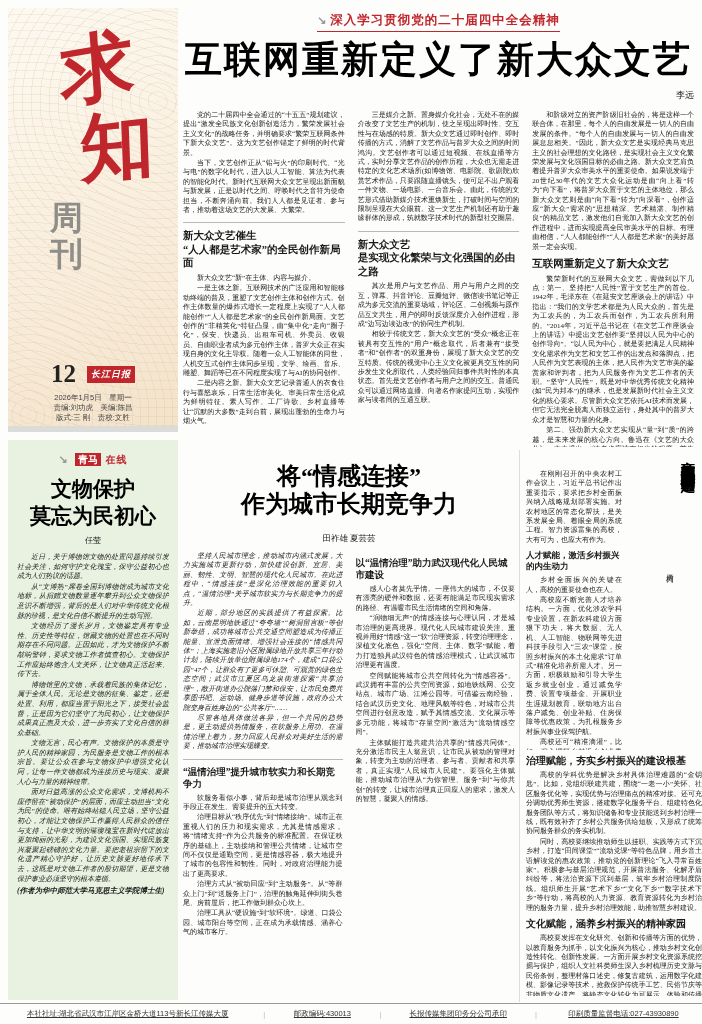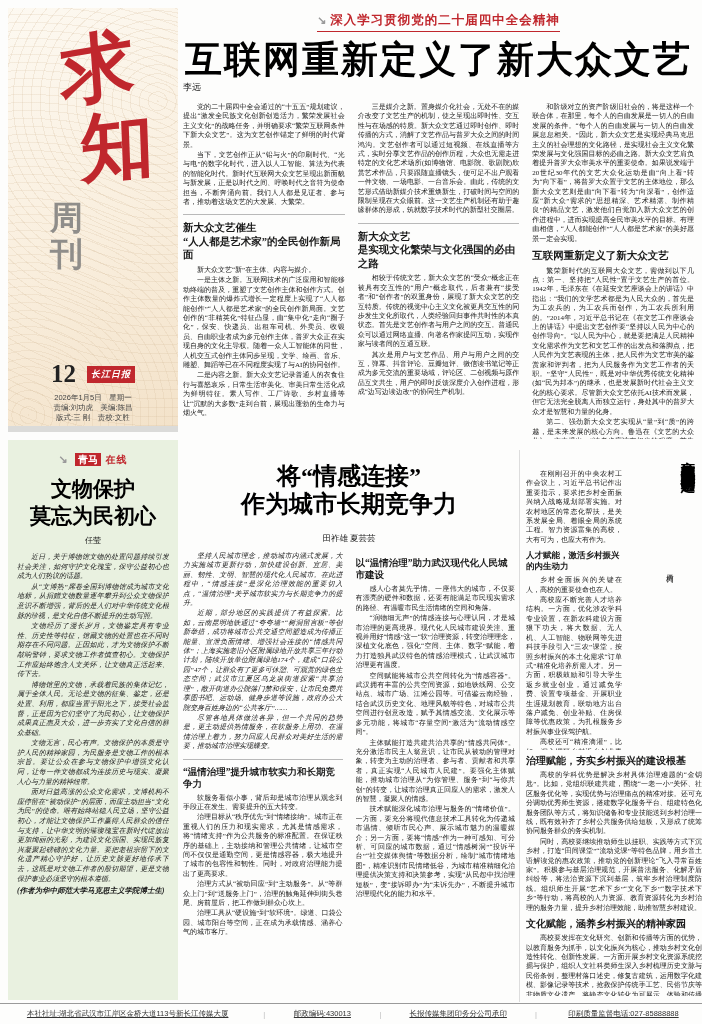--- a/index.html
+++ b/index.html
@@ -27,21 +27,21 @@
   
   .para{margin:0 0 1px;text-indent:14px;text-align:justify;}
   .arrow-icon{color:#9a9a9a;font-size:11px;font-weight:700;margin-right:3px;}
   
   .lead{position:absolute;left:183px;top:10px;width:511px;height:448px;overflow:hidden;}
   .kicker-wrap{text-align:center;}
   .kicker{display:inline-block;color:#c0272d;font-weight:700;font-size:12.5px;
     border-bottom:1.5px solid #c0272d;padding-bottom:2px;letter-spacing:1px;}
   .headline{margin-top:7px;text-align:center;font-size:37px;line-height:42px;font-weight:900;
     letter-spacing:2px;color:#000;}
-  .lead-byline{text-align:left;font-size:9px;margin:0 0 9px;color:#222;}
+  .lead-byline{text-align:right;font-size:9px;margin:8px 0 9px;color:#222;}
   .lead-cols{display:flex;gap:13px;height:336px;overflow:hidden;}
   .lead-col{flex:1;font-size:7px;line-height:9.4px;overflow:hidden;}
   .subhead{font-weight:700;font-size:10.5px;line-height:13.5px;margin:5px 0 4px;text-align:left;}
   .rule-top{border-top:1px solid #b9b9b9;padding-top:6px;margin-top:7px;}
   
   .greenbox{position:absolute;left:8px;top:440px;width:170px;height:560px;background:#e9f1e0;
     padding:9px 9px 6px;box-sizing:border-box;overflow:hidden;}
   .gb-label{text-align:center;font-family:"Liberation Sans",sans-serif;}
   .gb-label .red-box{background:#c0272d;color:#fff;font-weight:700;font-size:10px;padding:1px 3px;}
   .gb-label .red-text{color:#c0272d;font-weight:700;font-size:10px;letter-spacing:1px;}
@@ -124,22 +124,22 @@
       </div>
       <div class="lead-col">
         <div>
             <p class="para">三是媒介之新。置身媒介化社会，无处不在的媒介改变了文艺生产的机制，使之呈现出即时性、交互性与在场感的特质。新大众文艺通过即时创作、即时传播的方式，消解了文艺作品与普罗大众之间的时间鸿沟。文艺创作者可以通过短视频、在线直播等方式，实时分享文艺作品的创作历程，大众也无需走进特定的文化艺术场所(如博物馆、电影院、歌剧院)欣赏艺术作品，只要跟随直播镜头，便可足不出户观看一件文物、一场电影、一台音乐会。由此，传统的文艺形式借助新媒介技术重焕新生，打破时间与空间的限制呈现在大众眼前。这一文艺生产机制还有助于趣缘群体的形成，筑就数字技术时代的新型社交圈层。</p>
           </div>
         <div class="subhead rule-top">
           <div>新大众文艺</div>
           <div>是实现文化繁荣与文化强国的必由之路</div>
         </div>
         <div>
+            <p class="para">其次是用户与文艺作品、用户与用户之间的交互，弹幕、抖音评论、豆瓣短评、微信读书笔记等正成为多元交流的重要场域，评论区、二创视频与原作品互文共生，用户的即时反馈深度介入创作进程，形成“边写边读边改”的协同生产机制。</p>
             <p class="para">相较于传统文艺，新大众文艺的“受众”概念正在被具有交互性的“用户”概念取代，后者兼有“接受者”和“创作者”的双重身份，展现了新大众文艺的交互特质。传统的视觉中心主义文化被更具交互性的同步发生文化所取代，人类经验回归事件共时性的本真状态。首先是文艺创作者与用户之间的交互。普通民众可以通过网络直播、向著名作家提问互动，实现作家与读者间的互通互联。</p>
-            <p class="para">其次是用户与文艺作品、用户与用户之间的交互，弹幕、抖音评论、豆瓣短评、微信读书笔记等正成为多元交流的重要场域，评论区、二创视频与原作品互文共生，用户的即时反馈深度介入创作进程，形成“边写边读边改”的协同生产机制。</p>
           </div>
       </div>
       <div class="lead-col">
         <div>
             <p class="para">和阶级对立的资产阶级旧社会的，将是这样一个联合体，在那里，每个人的自由发展是一切人的自由发展的条件。“每个人的自由发展与一切人的自由发展息息相关。”因此，新大众文艺是实现经典马克思主义的社会理想的文化路径，是实现社会主义文化繁荣发展与文化强国目标的必由之路。新大众文艺肩负着提升普罗大众审美水平的重要使命。如果说发端于20世纪30年代的文艺大众化运动是由“向上看”转为“向下看”，将普罗大众置于文艺的主体地位，那么新大众文艺则是由“向下看”转为“向深看”，创作适应“新大众”需求的“思想精深、艺术精湛、制作精良”的精品文艺，激发他们自觉加入新大众文艺的创作进程中，进而实现提高全民审美水平的目标。有理由相信，“人人都能创作”“人人都是艺术家”的美好愿景一定会实现。</p>
           </div>
         <div class="subhead">互联网重新定义了新大众文艺</div>
         <div>
             <p class="para">繁荣新时代的互联网大众文艺，需做到以下几点：第一、坚持把“人民性”置于文艺生产的首位。1942年，毛泽东在《在延安文艺座谈会上的讲话》中指出：“我们的文学艺术都是为人民大众的，首先是为工农兵的，为工农兵而创作，为工农兵所利用的。”2014年，习近平总书记在《在文艺工作座谈会上的讲话》中提出文艺创作要“坚持以人民为中心的创作导向”。“以人民为中心，就是要把满足人民精神文化需求作为文艺和文艺工作的出发点和落脚点，把人民作为文艺表现的主体，把人民作为文艺审美的鉴赏家和评判者，把为人民服务作为文艺工作者的天职。”坚守“人民性”，既是对中华优秀传统文化精神(如“民为邦本”)的继承，也是发展新时代社会主义文化的核心要求。尽管新大众文艺依托AI技术而发展，但它无法完全脱离人而独立运行，身处其中的普罗大众才是智慧和力量的化身。</p>
             <p class="para">第二、强劲新大众文艺实现从“量”到“质”的跨越，是未来发展的核心方向。鲁迅在《文艺的大众化》一文中提出：“读者也应该有相当的程度。首先是识字，其次是有普通的大体的知识，而思想和情感，也须大抵达到相当的水平线。否则，和文艺即不能发生关系。”若文艺一味迎合大众、媚悦大众，迎合和媚悦，是不会于大众有益的。因此，新大众文艺的创作既要坚守大众参与的基础，更需以现实主义为底色，融合民族特色与国际视野，创作兼具思想深度与艺术高度的精品，以“不忘本来、吸收外来、面向未来”为宗旨，塑造新时代中国文艺的崭新风貌。</p>
@@ -194,21 +194,20 @@
             <p class="para">治理工具从“硬设施”到“软环境”。绿道、口袋公园、城市阳台等空间，正在成为承载情感、涵养心气的城市客厅。</p>
           </div>
       </div>
       <div class="mid-col">
         <div class="subhead">以“温情治理”助力武汉现代化人民城市建设</div>
         <div>
             <p class="para">感人心者莫先乎情。一座伟大的城市，不仅要有漂亮的硬件和数据，还要有能满足市民现实需求的路径、有温暖市民生活情绪的空间和角落。</p>
             <p class="para">“润物细无声”的情感连接与心理认同，才是城市治理的更高境界。现代化人民城市建设关注、重视并用好“情感”这一“软”治理资源，转变治理理念，深植文化底色，强化“空间、主体、数字”赋能，着力打造独具武汉特色的情感治理模式，让武汉城市治理更有温度。</p>
             <p class="para">空间赋能将城市公共空间转化为“情感容器”。武汉拥有丰富的公共空间资源，如地铁线网、公交站点、城市广场、江滩公园等。可借鉴云南经验，结合武汉历史文化、地理风貌等特色，对城市公共空间进行创意改造，赋予其情感交流、文化展示等多元功能，将城市“存量空间”激活为“流动情感空间”。</p>
             <p class="para">主体赋能打造共建共治共享的“情感共同体”。充分激活市民主人翁意识，让市民从被动的管理对象，转变为主动的治理者、参与者、贡献者和共享者，真正实现“人民城市人民建”。要强化主体赋能，推动城市治理从“为你管理、服务”到“与你共创”的转变，让城市治理真正回应人的需求，激发人的智慧，凝聚人的情感。</p>
-            <p class="para">技术赋能深化城市治理与服务的“情绪价值”。一方面，要充分将现代信息技术工具转化为传递城市温情、倾听市民心声、展示城市魅力的温暖媒介；另一方面，要将“情感”作为一种可感知、可分析、可回应的城市数据，通过“情感树洞”“投诉平台”“社交媒体舆情”等数据分析，绘制“城市情绪地图”，精准识别市民情绪低谷，为城市精准精细化治理提供决策支持和决策参考，实现“从民怨中找治理短板”，变“接诉即办”为“未诉先办”，不断提升城市治理现代化的能力和水平。</p>
           </div>
 
       </div>
     </div>
   </div>
 
   <div class="rightart">
     <div class="ra-top">
       <div class="ra-colA">
         <div>
@@ -241,16 +240,16 @@
     </div>
   </div>
 
   <div class="footer">
     <div class="fitem f-address">本社社址:湖北省武汉市江岸区金桥大道113号新长江传媒大厦</div>
     <span class="sep">|</span>
     <div class="fitem f-post">邮政编码:430013</div>
     <span class="sep">|</span>
     <div class="fitem f-printer">长报传媒集团印务分公司承印</div>
     <span class="sep">|</span>
-    <div class="fitem f-phone">印刷质量监督电话:027-85888888</div>
+    <div class="fitem f-phone">印刷质量监督电话:027-43930890</div>
   </div>
 
 </div>
 
 </body></html>

